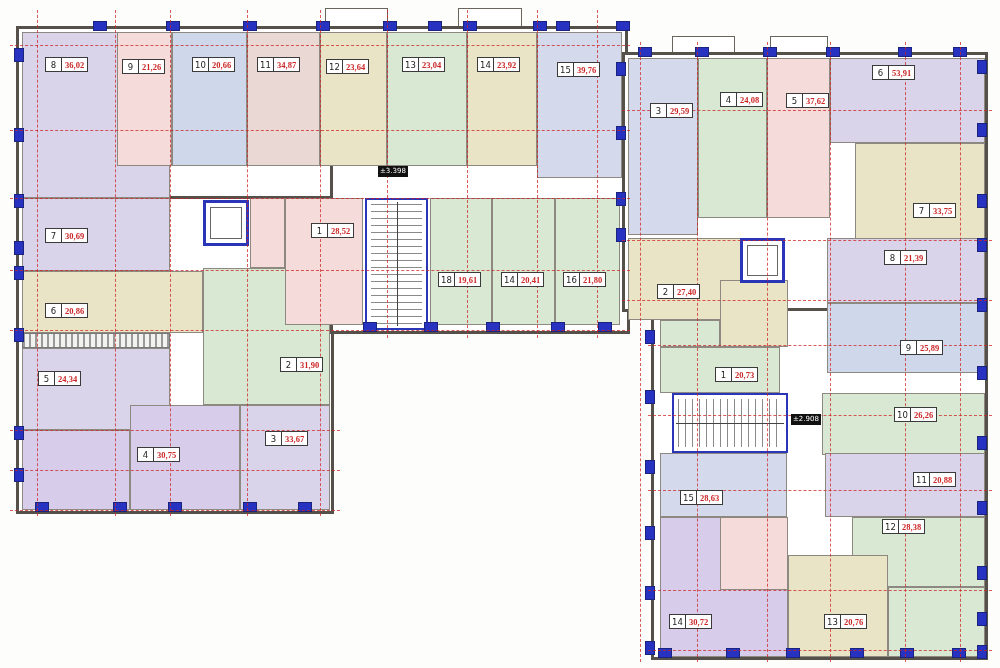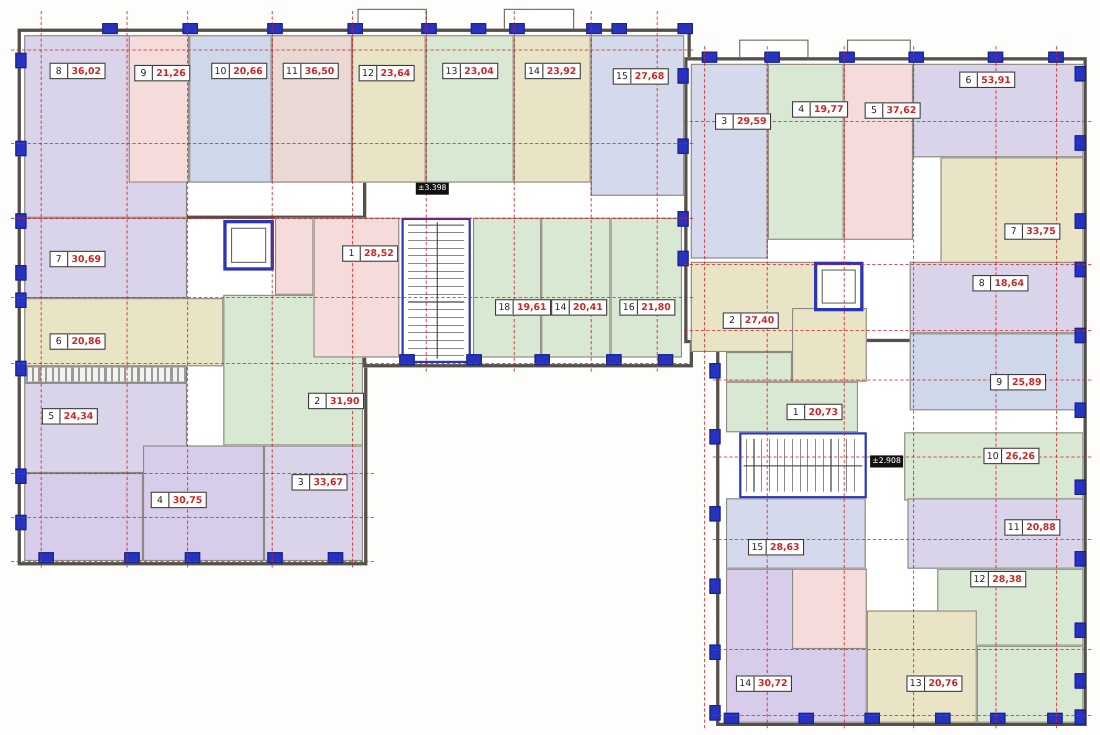--- a/index.html
+++ b/index.html
@@ -16,21 +16,21 @@
   .stair-mid-h{position:absolute;top:50%;left:2px;right:2px;height:1px;background:#444;}
   .lift{border:3px solid #2a35b8;background:#fff;z-index:15;}
   .lift-in{position:absolute;inset:4px;border:1px solid #666;}
   .balcony{border:1.5px solid #6a655d;background:#fff;z-index:4;}
   .win{background:#2733c0;z-index:20;border:1px solid #1a247f;}
   .axis-v{width:0;border-left:1px dashed rgba(205,35,35,.75);z-index:24;pointer-events:none;}
   .axis-h{height:0;border-top:1px dashed rgba(205,35,35,.75);z-index:24;pointer-events:none;}
   .badge{display:flex;align-items:stretch;background:#fff;border:1px solid #3a3a3a;z-index:30;height:15px;}
   .bnum{display:flex;align-items:center;justify-content:center;min-width:13px;padding:0 1px;
         border-right:1px solid #3a3a3a;color:#222;font-size:8.5px;}
-  .barea{display:flex;align-items:center;padding:0 3px;color:#cc2626;font-weight:bold;font-size:8.5px;}
+  .barea{display:flex;align-items:center;padding:0 3px;color:#cc2626;font-weight:bold;font-size:8.5px;font-family:Liberation Serif, serif;}
   .elev{background:#111;color:#fff;font-size:7px;line-height:9px;padding:1px 2px;z-index:30;}
 </style>
 </head>
 <body>
 
 <div id="plan">
     <div class="shell" style="left: 16px; top: 26px; width: 612px; height: 176px;"></div>
     <div class="shell" style="left: 16px; top: 196px; width: 318px; height: 318px;"></div>
     <div class="shell" style="left: 330px; top: 162px; width: 300px; height: 172px;"></div>
     <div class="shell" style="left: 622px; top: 52px; width: 366px; height: 260px;"></div>
@@ -192,37 +192,37 @@
     <div class="badge" style="left: 122px; top: 59px;">
       <span class="bnum">9</span>
       <span class="barea">21,26</span>
     </div>
     <div class="badge" style="left: 192px; top: 57px;">
       <span class="bnum">10</span>
       <span class="barea">20,66</span>
     </div>
     <div class="badge" style="left: 257px; top: 57px;">
       <span class="bnum">11</span>
-      <span class="barea">36,50</span>
+      <span class="barea">34,87</span>
     </div>
     <div class="badge" style="left: 326px; top: 59px;">
       <span class="bnum">12</span>
       <span class="barea">23,64</span>
     </div>
     <div class="badge" style="left: 402px; top: 57px;">
       <span class="bnum">13</span>
       <span class="barea">23,04</span>
     </div>
     <div class="badge" style="left: 477px; top: 57px;">
       <span class="bnum">14</span>
       <span class="barea">23,92</span>
     </div>
     <div class="badge" style="left: 557px; top: 62px;">
       <span class="bnum">15</span>
-      <span class="barea">27,68</span>
+      <span class="barea">39,76</span>
     </div>
     <div class="badge" style="left: 45px; top: 228px;">
       <span class="bnum">7</span>
       <span class="barea">30,69</span>
     </div>
     <div class="badge" style="left: 45px; top: 303px;">
       <span class="bnum">6</span>
       <span class="barea">20,86</span>
     </div>
     <div class="badge" style="left: 38px; top: 371px;">
@@ -238,59 +238,59 @@
       <span class="barea">33,67</span>
     </div>
     <div class="badge" style="left: 280px; top: 357px;">
       <span class="bnum">2</span>
       <span class="barea">31,90</span>
     </div>
     <div class="badge" style="left: 311px; top: 223px;">
       <span class="bnum">1</span>
       <span class="barea">28,52</span>
     </div>
-    <div class="badge" style="left: 438px; top: 272px; margin-left: 12px;">
+    <div class="badge" style="left: 438px; top: 272px;">
       <span class="bnum">18</span>
       <span class="barea">19,61</span>
     </div>
     <div class="badge" style="left: 501px; top: 272px;">
       <span class="bnum">14</span>
       <span class="barea">20,41</span>
     </div>
     <div class="badge" style="left: 563px; top: 272px;">
       <span class="bnum">16</span>
       <span class="barea">21,80</span>
     </div>
     <div class="badge" style="left: 650px; top: 103px;">
       <span class="bnum">3</span>
       <span class="barea">29,59</span>
     </div>
     <div class="badge" style="left: 720px; top: 92px;">
       <span class="bnum">4</span>
-      <span class="barea">19,77</span>
+      <span class="barea">24,08</span>
     </div>
     <div class="badge" style="left: 786px; top: 93px;">
       <span class="bnum">5</span>
       <span class="barea">37,62</span>
     </div>
     <div class="badge" style="left: 872px; top: 65px;">
       <span class="bnum">6</span>
       <span class="barea">53,91</span>
     </div>
     <div class="badge" style="left: 913px; top: 203px;">
       <span class="bnum">7</span>
       <span class="barea">33,75</span>
     </div>
     <div class="badge" style="left: 657px; top: 284px;">
       <span class="bnum">2</span>
       <span class="barea">27,40</span>
     </div>
     <div class="badge" style="left: 884px; top: 250px;">
       <span class="bnum">8</span>
-      <span class="barea">18,64</span>
+      <span class="barea">21,39</span>
     </div>
     <div class="badge" style="left: 900px; top: 340px;">
       <span class="bnum">9</span>
       <span class="barea">25,89</span>
     </div>
     <div class="badge" style="left: 715px; top: 367px;">
       <span class="bnum">1</span>
       <span class="barea">20,73</span>
     </div>
     <div class="badge" style="left: 894px; top: 407px;">

